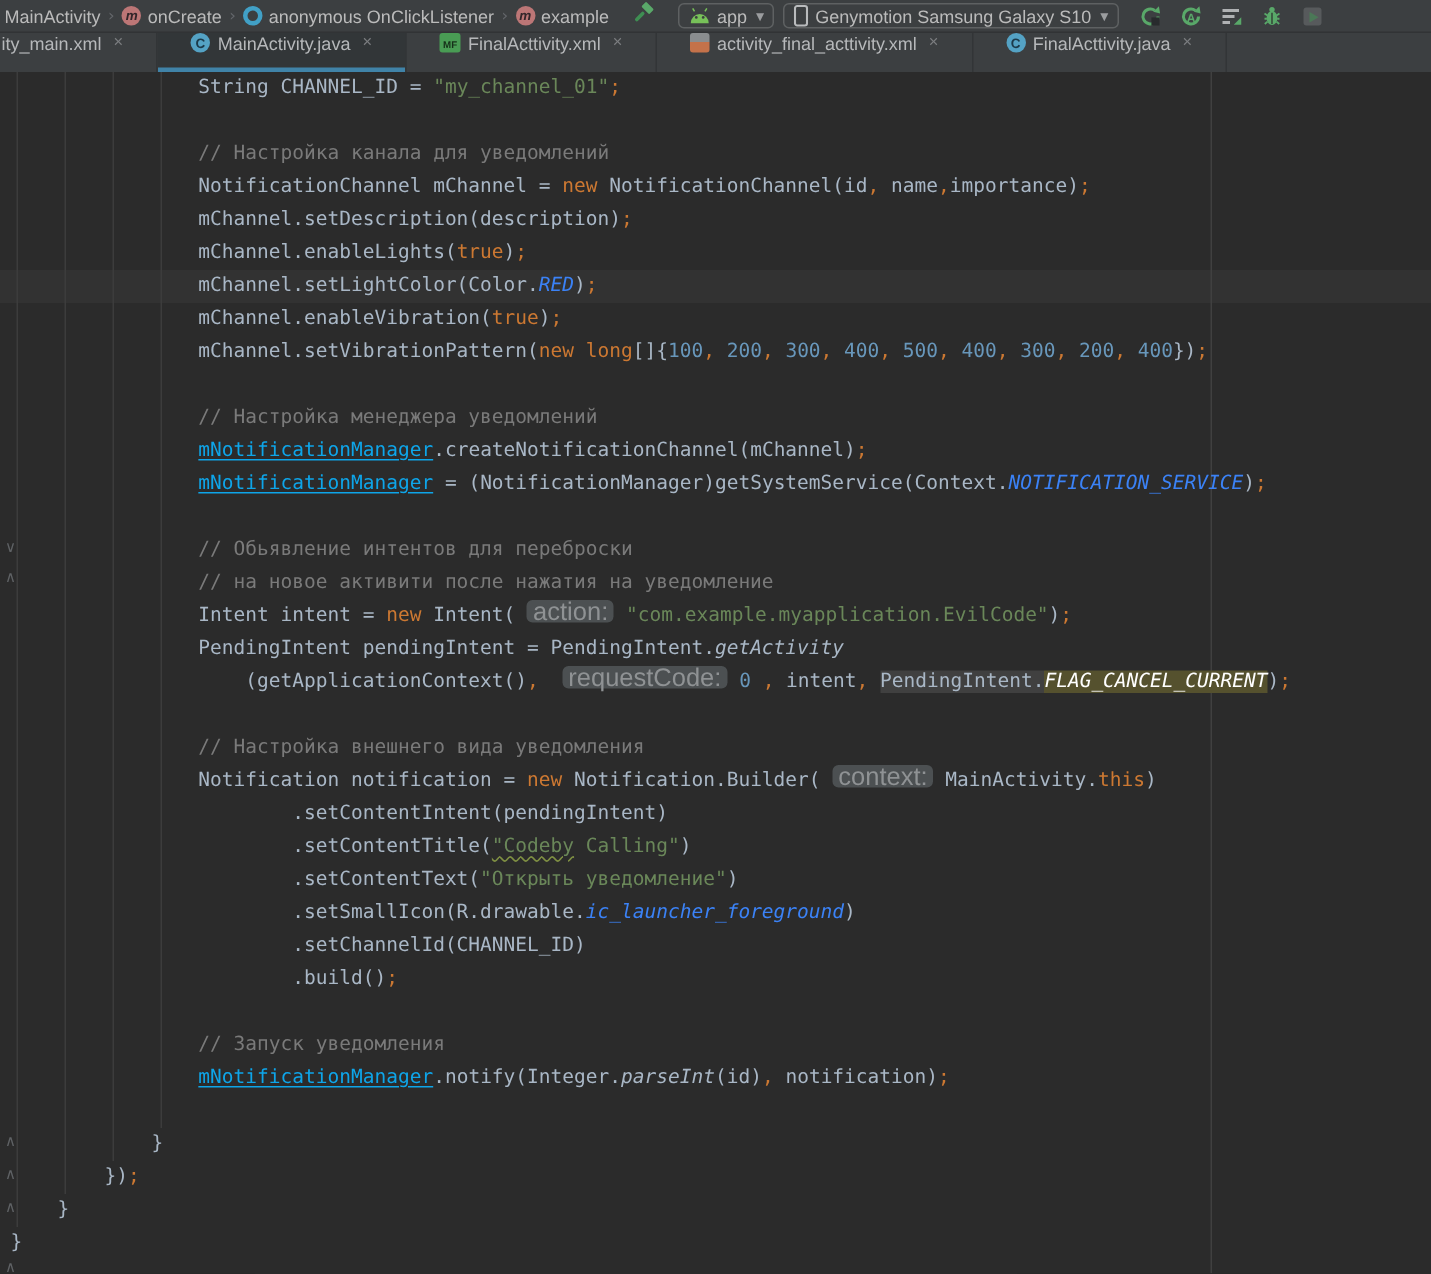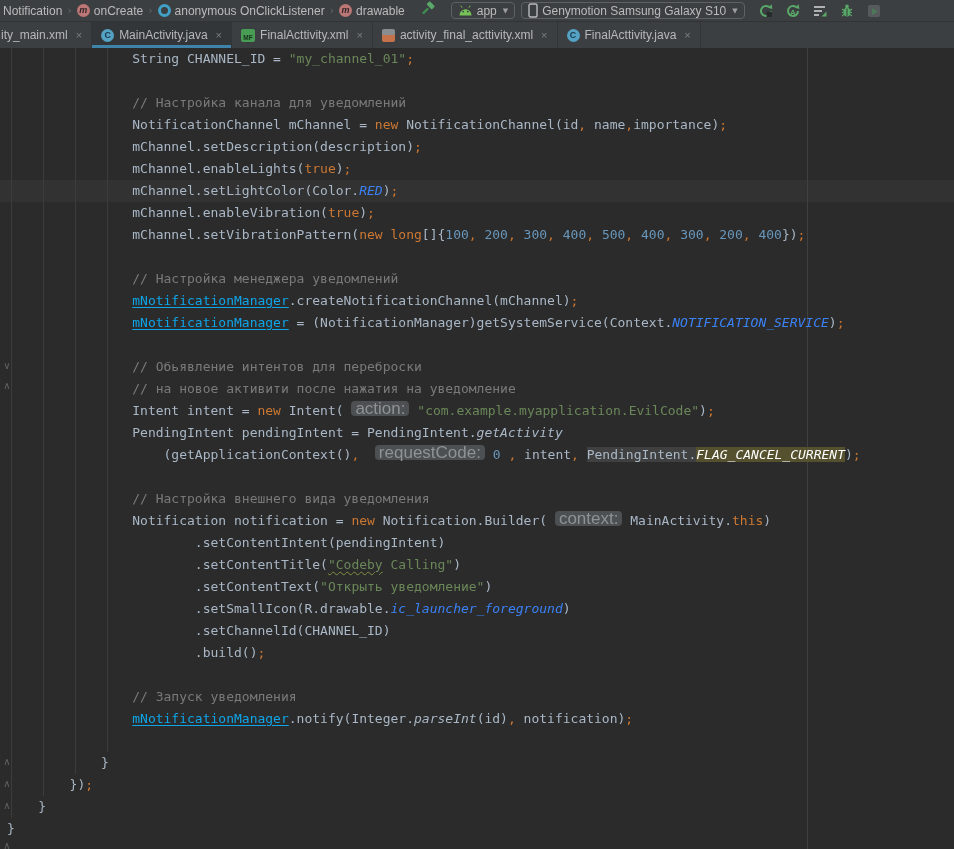--- a/index.html
+++ b/index.html
@@ -15,21 +15,21 @@
   .method-icon{background:#BC7676;color:#33262a;font-style:italic;font-weight:bold}
   .anon-icon{border:3.5px solid #41A0C6;background:transparent}
   .toolbtn{display:flex;align-items:center;gap:4px;border:1px solid #5E6162;border-radius:4px;height:17px;padding:0 6px;margin:0 3px;cursor:pointer}
   .dd{font-size:7px;color:#9B9D9F;margin-left:2px;font-family:"DejaVu Sans",sans-serif}
   .acticons{display:flex;align-items:center;gap:11px;margin:0 10px}
   .acticons svg{display:block}
   .hammer{margin:0 12px 0 14px;cursor:pointer}
 
   
   .tabbar{height:26px;background:#3C3F41;display:flex;align-items:stretch;font-size:12px;color:#B6B8BA}
-  .tab{display:flex;align-items:center;gap:5px;padding:0 9px;border-right:1px solid #323537;cursor:pointer;white-space:nowrap}
+  .tab{display:flex;align-items:flex-start;gap:5px;padding:0 22px;border-right:1px solid #323537;cursor:pointer;white-space:nowrap}
   .tab.first{padding-left:1px}
   .tab.active{background:#323638;box-shadow:inset 0 -3px 0 #4083A8}
   .close{color:#7C7E81;font-size:11px;margin-left:3px;cursor:pointer}
   .cls-icon{width:13px;height:13px;border-radius:50%;background:#54A2C4;color:#1c3a4a;font-size:9px;font-weight:bold;display:inline-flex;align-items:center;justify-content:center}
   .mf-icon{width:14px;height:13px;border-radius:2px;background:#499C54;color:#163019;font-size:6.5px;font-weight:bold;display:inline-flex;align-items:flex-end;justify-content:center;padding-bottom:1px}
   .xmlf-icon{width:13px;height:13px;border-radius:2px;background:linear-gradient(#8a8d8f 0 45%,#C4724A 45% 100%);display:inline-block}
 
   
   .editor{position:relative;height:801px;background:#2B2B2B;overflow:hidden}
   .guide{position:absolute;width:1px;background:#3C3C3C;top:0}
@@ -51,36 +51,36 @@
   .tk-sw{color:#6A8759;text-decoration:underline wavy #7F9042 1px;text-underline-offset:2px}
   .tk-hint{background:#4C5052;color:#8F9294;border-radius:4px;padding:0 4px;font-size:17px;font-family:"Liberation Sans",sans-serif;display:inline-block;line-height:15px;position:relative;top:-1px}
   .fold{position:absolute;left:1px;width:12px;color:#5F6265;font-size:10px;font-family:"DejaVu Sans",sans-serif;line-height:12px;text-align:center}
 </style>
 </head>
 <body>
 
 <div class="toolbar">
   <div class="crumbs">
     <span class="crumb">
-      <span>Notification</span>
+      <span>MainActivity</span>
     </span>
     <span class="sep">›</span>
     <span class="crumb">
       <span class="mini-icon method-icon">m</span>
       <span>onCreate</span>
     </span>
     <span class="sep">›</span>
     <span class="crumb">
       <span class="mini-icon anon-icon"></span>
       <span>anonymous OnClickListener</span>
     </span>
     <span class="sep">›</span>
     <span class="crumb">
       <span class="mini-icon method-icon">m</span>
-      <span>drawable</span>
+      <span>example</span>
     </span>
   </div>
 
   <span class="hammer">
     <svg width="16" height="16" viewBox="0 0 16 16">
       <rect x="7" y="2" width="7.5" height="4.6" rx="1" transform="rotate(45 10.7 4.3)" fill="#59A869"></rect>
       <rect x="1.5" y="8.8" width="8" height="2.4" rx="1.2" transform="rotate(-45 5.5 10)" fill="#3E8E52"></rect>
     </svg>
   </span>
 

